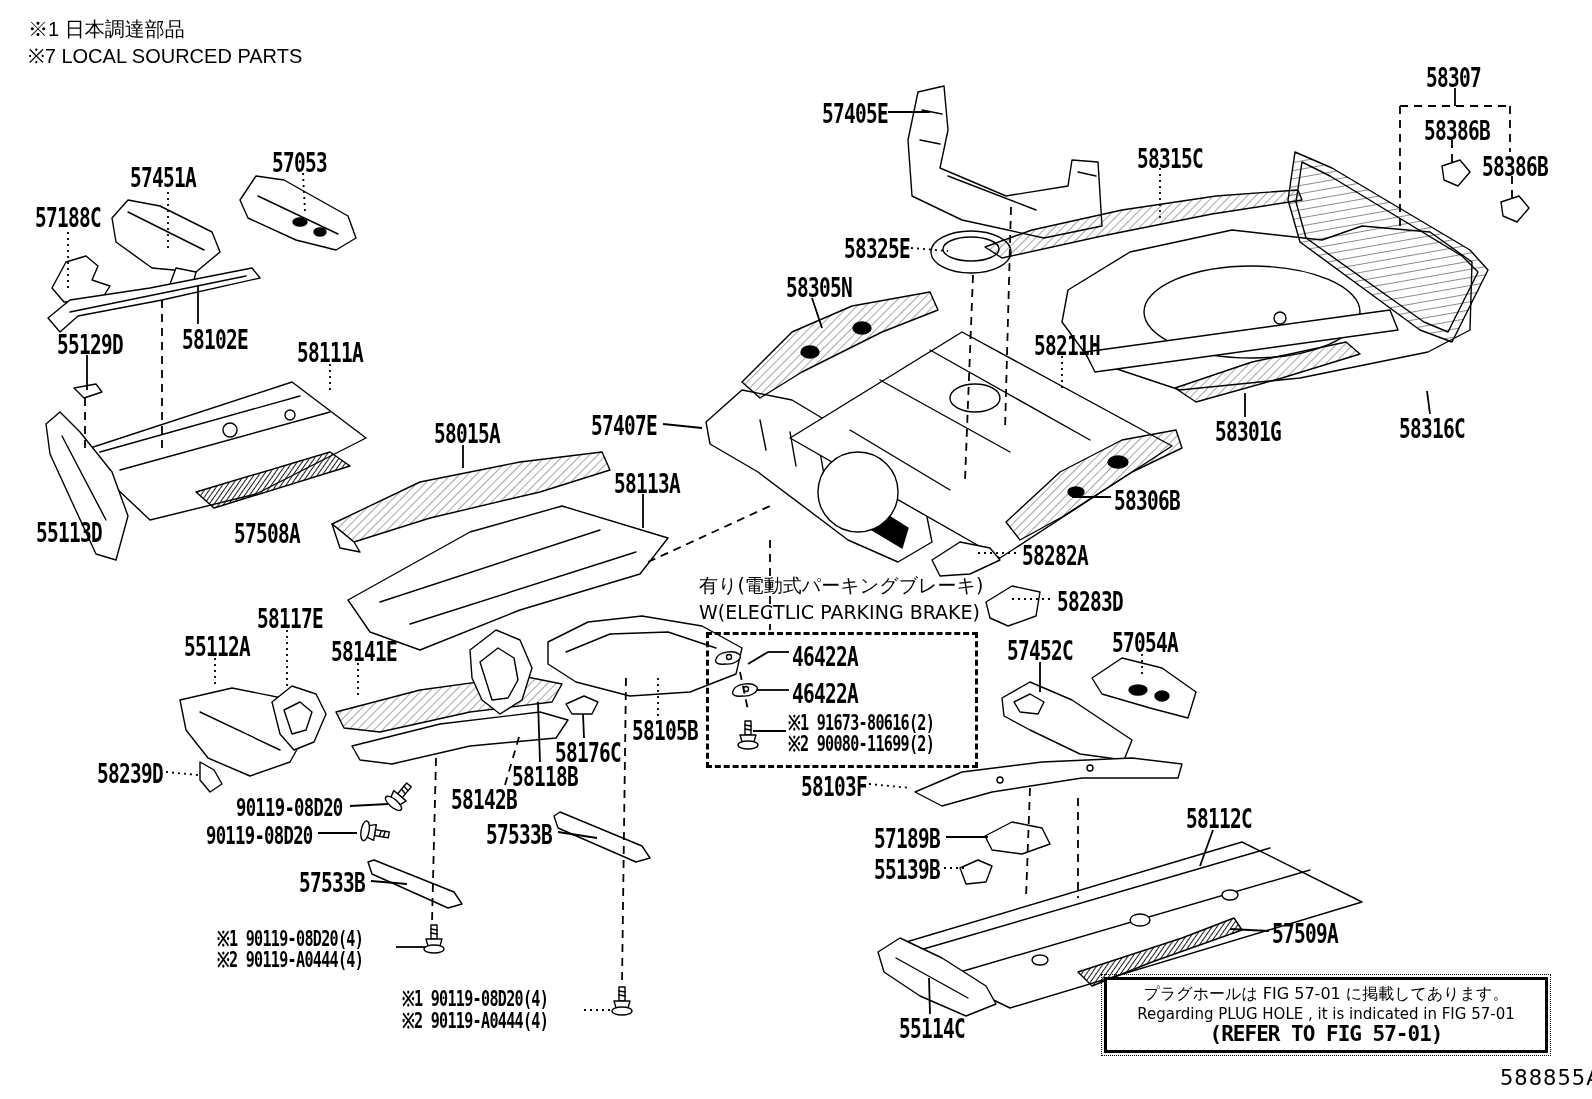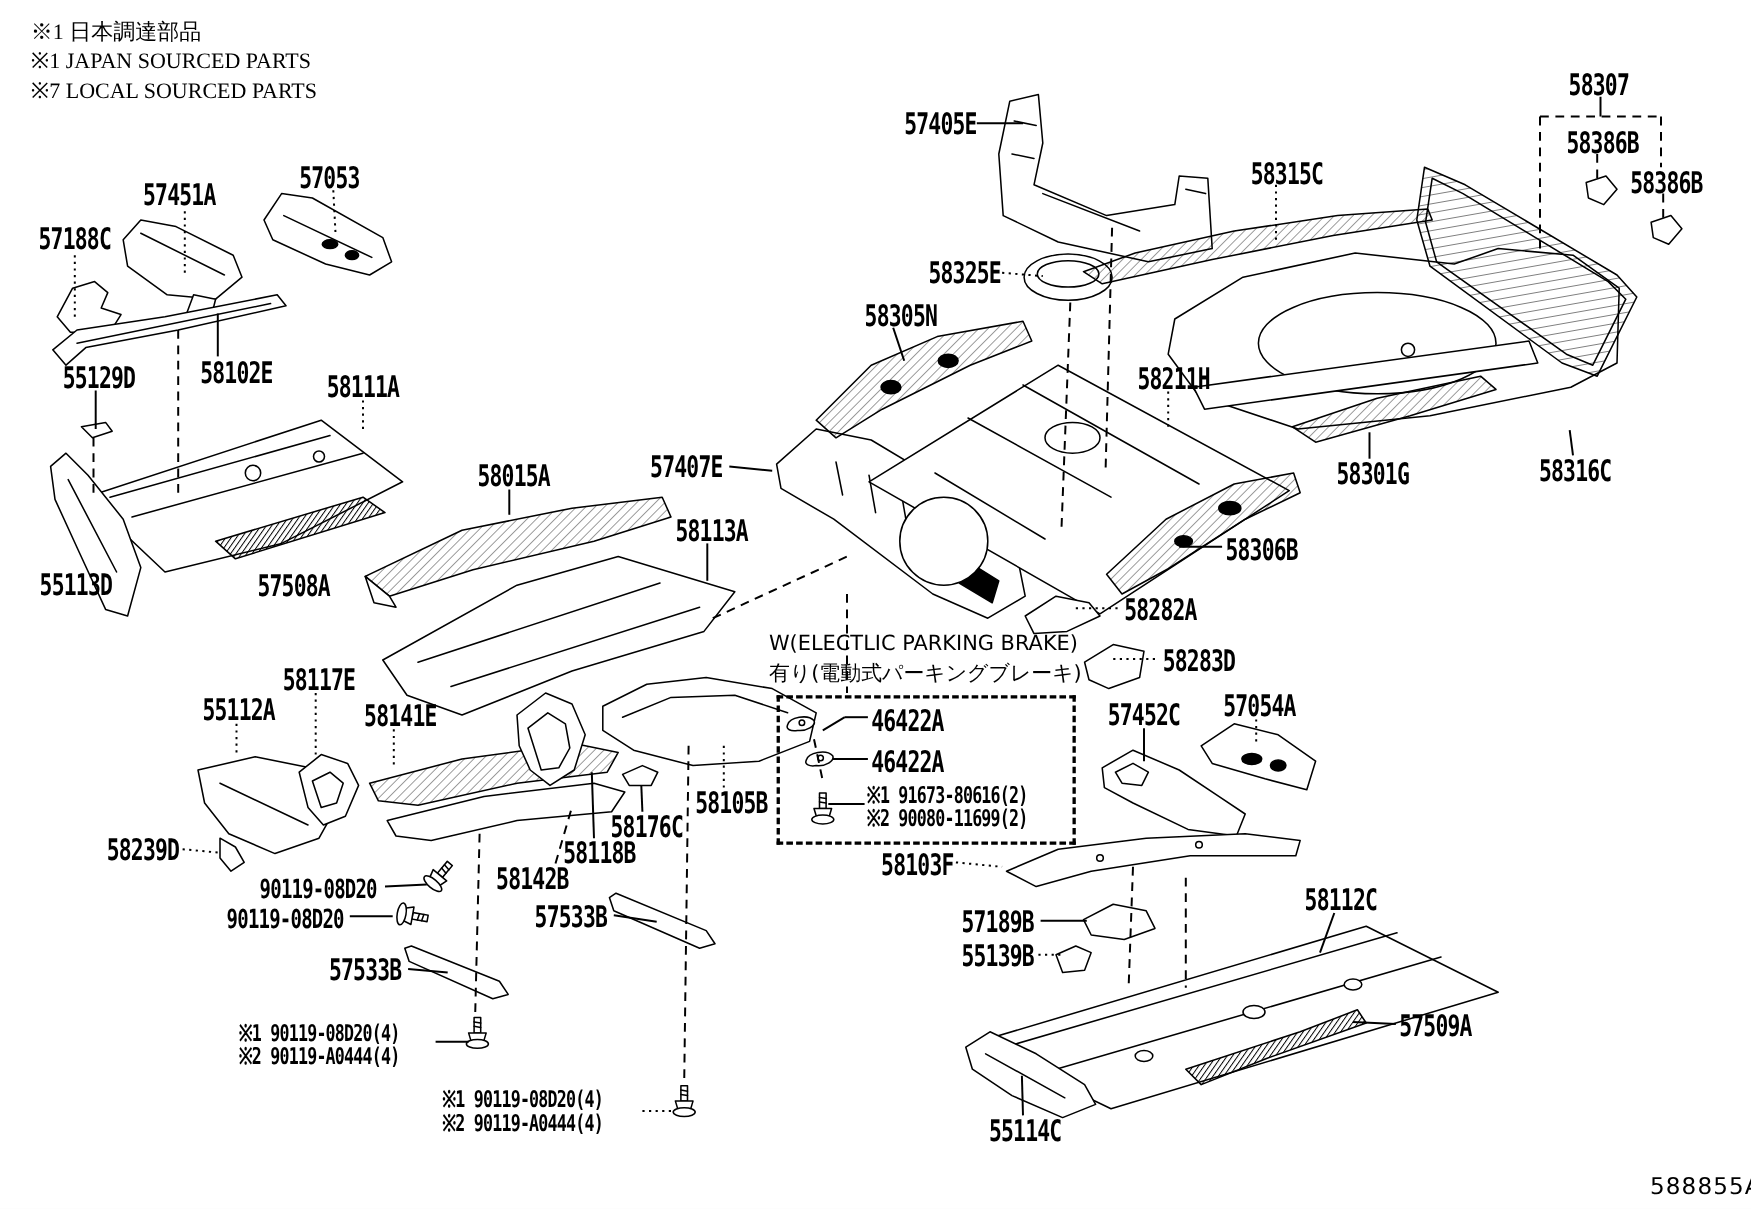--- a/index.html
+++ b/index.html
@@ -7,21 +7,21 @@
         font-family:"DejaVu Sans",sans-serif;color:#000;}
   svg.layer{position:absolute;left:0;top:0;}
   #labels{position:absolute;left:0;top:0;width:100%;height:100%;}
   .lbl{position:absolute;white-space:nowrap;color:#000;
        font-family:"DejaVu Sans Mono",monospace;font-weight:bold;
        font-size:27px;letter-spacing:-1px;line-height:1;
        transform:scaleX(0.72);transform-origin:0 0;}
   .lbl.md{font-size:24px;}
   .lbl.sm{font-size:21px;}
   .legend{position:absolute;left:28px;top:16px;font-size:20px;line-height:27px;
-          font-family:Liberation Serif, serif;}
+          font-family:Liberation Sans, sans-serif;}
   .pnote{position:absolute;left:699px;top:572px;font-size:19px;line-height:27px;
          font-family:"DejaVu Sans",sans-serif;}
   .pbox{position:absolute;left:706px;top:632px;width:266px;height:130px;
         border:3px dashed #000;background:transparent;}
   .fbox{position:absolute;left:1104px;top:977px;width:438px;height:66px;
         border:3px solid #000;outline:1px dotted #000;outline-offset:2px;
         text-align:center;font-family:"DejaVu Sans",sans-serif;font-size:15px;line-height:20px;
         padding-top:4px;background:#fff;}
   .fbox .jp{font-size:16px;}
   .fbox .ref{font-family:"DejaVu Sans Mono",monospace;font-weight:bold;font-size:21px;letter-spacing:-1px;}
@@ -313,27 +313,26 @@
       <line x1="626" y1="678" x2="622" y2="984" stroke="#000000" stroke-width="1.8" stroke-dasharray="8 6"></line>
       <line x1="1030" y1="788" x2="1026" y2="898" stroke="#000000" stroke-width="1.8" stroke-dasharray="8 6"></line>
       <line x1="1078" y1="798" x2="1078" y2="898" stroke="#000000" stroke-width="1.8" stroke-dasharray="8 6"></line>
       <line x1="740" y1="672" x2="748" y2="710" stroke="#000000" stroke-width="1.8" stroke-dasharray="8 6"></line>
     </svg>
 
   <div class="pbox"></div>
 
   <div class="legend">
     <div>※1 日本調達部品</div>
-    <div>※1 JAPAN SOURCED PARTS</div>
     <div>※7 LOCAL SOURCED PARTS</div>
   </div>
 
   <div class="pnote">
+    <div>有り(電動式パーキングブレーキ)</div>
     <div>W(ELECTLIC PARKING BRAKE)</div>
-    <div>有り(電動式パーキングブレーキ)</div>
   </div>
 
   <div id="labels">
       <div class="lbl" style="left: 130px; top: 164px;">57451A</div>
       <div class="lbl" style="left: 272px; top: 149px;">57053</div>
       <div class="lbl" style="left: 35px; top: 204px;">57188C</div>
       <div class="lbl" style="left: 57px; top: 331px;">55129D</div>
       <div class="lbl" style="left: 182px; top: 326px;">58102E</div>
       <div class="lbl" style="left: 297px; top: 339px;">58111A</div>
       <div class="lbl" style="left: 434px; top: 420px;">58015A</div>
@@ -377,15 +376,20 @@
       <div class="lbl" style="left: 874px; top: 856px;">55139B</div>
       <div class="lbl" style="left: 299px; top: 869px;">57533B</div>
       <div class="lbl sm" style="left: 217px; top: 929px;">※1 90119-08D20(4)</div>
       <div class="lbl sm" style="left: 217px; top: 950px;">※2 90119-A0444(4)</div>
       <div class="lbl" style="left: 1272px; top: 920px;">57509A</div>
       <div class="lbl sm" style="left: 402px; top: 989px;">※1 90119-08D20(4)</div>
       <div class="lbl sm" style="left: 402px; top: 1011px;">※2 90119-A0444(4)</div>
       <div class="lbl" style="left: 899px; top: 1015px;">55114C</div>
     </div>
 
+  <div class="fbox">
+    <div class="jp">プラグホールは FIG 57-01 に掲載してあります。</div>
+    <div>Regarding PLUG HOLE , it is indicated in FIG 57-01</div>
+    <div class="ref">(REFER TO FIG 57-01)</div>
+  </div>
 
   <div class="code">588855A</div>
 </div>
 
 </body></html>

